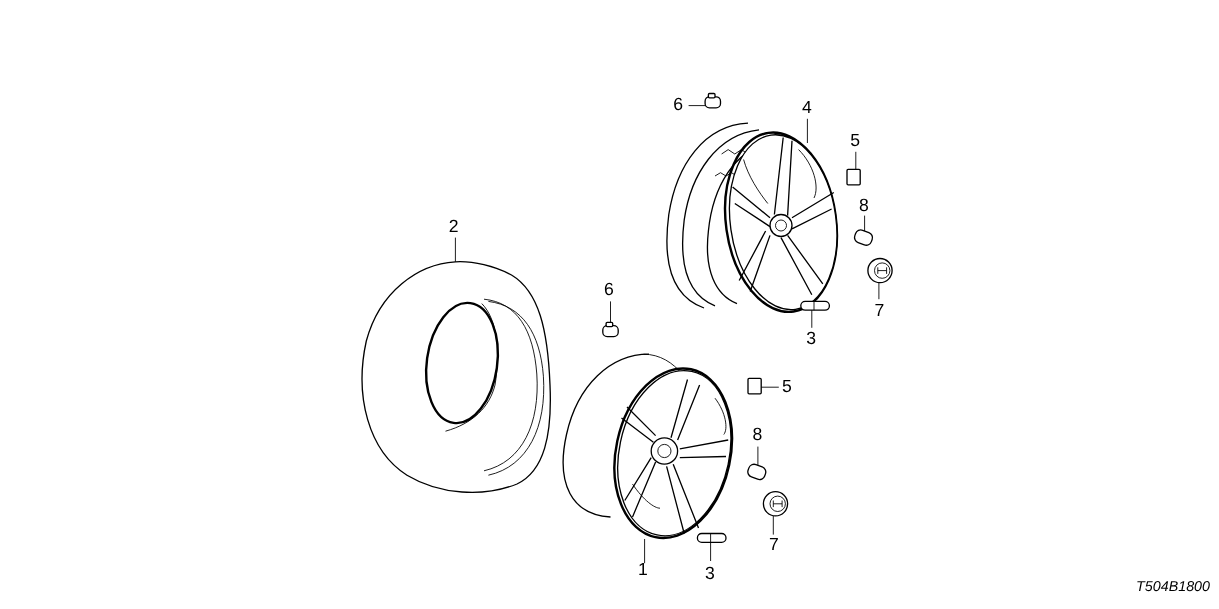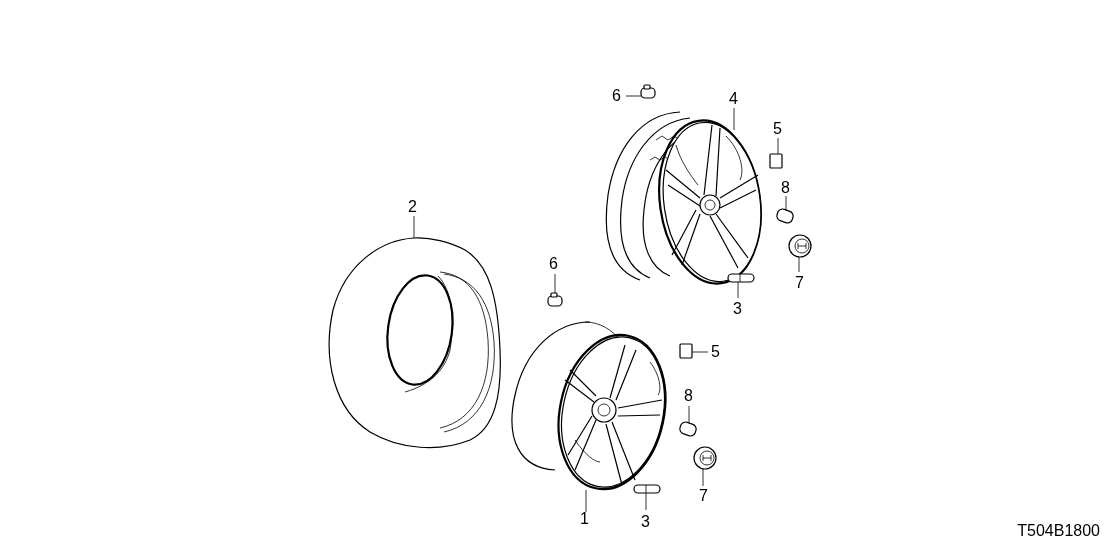--- a/index.html
+++ b/index.html
@@ -1,19 +1,19 @@
 <!DOCTYPE html>
 <html><head>
 <meta charset="utf-8">
 <style>
   html, body { margin: 0; padding: 0; background: #ffffff; }
   body { width: 1108px; height: 554px; position: relative; overflow: hidden; font-family: "Liberation Sans", sans-serif; }
   #diagram { position: absolute; left: 0; top: 0; width: 1108px; height: 554px; }
   .callout { position: absolute; font-size: 16px; color: #000; line-height: 1; }
-  .figcode { position: absolute; right: 8px; bottom: 14px; font-size: 16px; color: #000; }
+  .figcode { position: absolute; right: 8px; bottom: 14px; font-size: 13px; color: #000; font-style: italic; }
   svg .ln { fill: none; stroke: #000; stroke-width: 1.2; }
   svg .lt { fill: none; stroke: #000; stroke-width: 0.8; }
   svg .lb { fill: none; stroke: #000; stroke-width: 2.2; }
   svg .fw { fill: #fff; stroke: #000; stroke-width: 1.2; }
 </style>
 </head>
 <body>
 
 <svg id="diagram" viewBox="0 0 1108 554" xmlns="http://www.w3.org/2000/svg">
 

